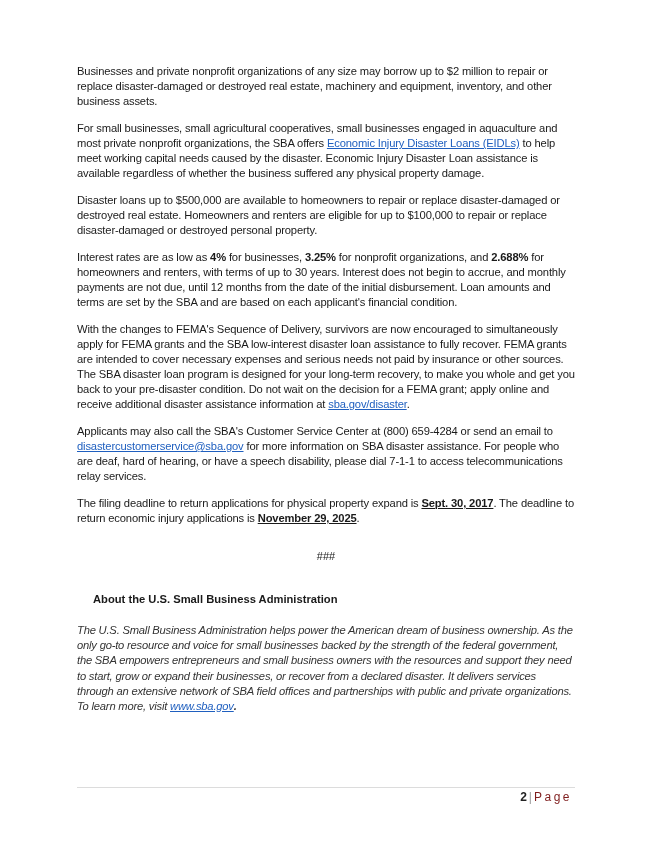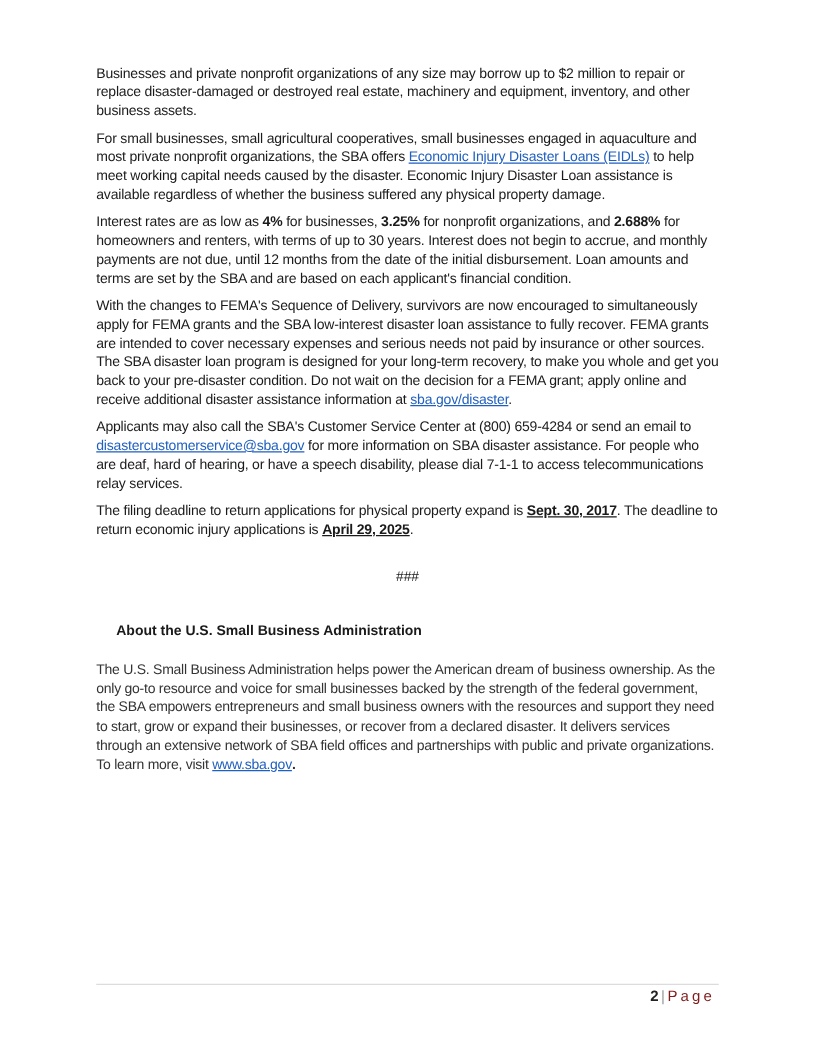--- a/index.html
+++ b/index.html
@@ -1,46 +1,47 @@
 <!DOCTYPE html>
 <html><head>
 <meta charset="utf-8">
 <style>
   html, body { margin: 0; padding: 0; background: #ffffff; }
   body { width: 650px; height: 841px; position: relative; overflow: hidden;
          font-family: "Liberation Sans", sans-serif; color: #1a1a1a; }
   .page { position: absolute; left: 77px; top: 52px; width: 498px; }
-  p { margin: 0 0 7px 0; font-size: 11.2px; line-height: 15px; letter-spacing: -0.15px; }
+  p { margin: 12px 0 7px 0; font-size: 11.2px; line-height: 15px; letter-spacing: -0.15px; }
   a { color: #1f5fbf; text-decoration: underline; }
   .deadline { font-weight: bold; text-decoration: underline; }
   .sep { text-align: center; font-size: 11px; margin-top: 24px; margin-bottom: 30px; }
   .about-title { font-weight: bold; font-size: 11.2px; line-height: 15px; margin: 16px; }
-  .about-body { color: #333; font-size: 11.2px; line-height: 15.2px; margin: 0; letter-spacing: -0.2px; }
+  .about-body { font-style: italic; color: #333; font-size: 11.2px; line-height: 15.2px; margin: 0; letter-spacing: -0.2px; }
   .footer-line { position: absolute; left: 77px; top: 787px; width: 498px; border-top: 1px solid #dcdcdc; }
   .footer { position: absolute; right: 78px; top: 790px; font-size: 12px; }
   .pgnum { font-weight: bold; color: #222; }
   .bar { color: #999; margin: 0 2px; }
   .pglabel { color: #7f1d1d; letter-spacing: 2.5px; }
 </style>
 </head>
 <body>
 
 <div class="page">
   <p>Businesses and private nonprofit organizations of any size may borrow up to $2 million to repair or replace disaster-damaged or destroyed real estate, machinery and equipment, inventory, and other business assets.</p>
 
   <p><span>For small businesses, small agricultural cooperatives, small businesses engaged in aquaculture and most private nonprofit organizations, the SBA offers </span><a href="#">Economic Injury Disaster Loans (EIDLs)</a><span> to help meet working capital needs caused by the disaster. Economic Injury Disaster Loan assistance is available regardless of whether the business suffered any physical property damage.</span></p>
 
+  <p>Disaster loans up to $500,000 are available to homeowners to repair or replace disaster-damaged or destroyed real estate. Homeowners and renters are eligible for up to $100,000 to repair or replace disaster-damaged or destroyed personal property.</p>
 
   <p><span>Interest rates are as low as </span><b>4%</b><span> for businesses, </span><b>3.25%</b><span> for nonprofit organizations, and </span><b>2.688%</b><span> for homeowners and renters, with terms of up to 30 years. Interest does not begin to accrue, and monthly payments are not due, until 12 months from the date of the initial disbursement. Loan amounts and terms are set by the SBA and are based on each applicant's financial condition.</span></p>
 
   <p><span>With the changes to FEMA's Sequence of Delivery, survivors are now encouraged to simultaneously apply for FEMA grants and the SBA low-interest disaster loan assistance to fully recover.  FEMA grants are intended to cover necessary expenses and serious needs not paid by insurance or other sources. The SBA disaster loan program is designed for your long-term recovery, to make you whole and get you back to your pre-disaster condition.  Do not wait on the decision for a FEMA grant; apply online and receive additional disaster assistance information at </span><a href="#">sba.gov/disaster</a><span>.</span></p>
 
   <p><span>Applicants may also call the SBA's Customer Service Center at (800) 659-4284 or send an email to </span><a href="#">disastercustomerservice@sba.gov</a><span> for more information on SBA disaster assistance. For people who are deaf, hard of hearing, or have a speech disability, please dial 7-1-1 to access telecommunications relay services.</span></p>
 
-  <p><span>The filing deadline to return applications for physical property expand is </span><span class="deadline">Sept. 30, 2017</span><span>. The deadline to return economic injury applications is </span><span class="deadline">April 29, 2025</span><span>.</span></p>
+  <p><span>The filing deadline to return applications for physical property expand is </span><span class="deadline">Sept. 30, 2017</span><span>. The deadline to return economic injury applications is </span><span class="deadline">November 29, 2025</span><span>.</span></p>
 
   <div class="sep">###</div>
 
   <div class="about-title">About the U.S. Small Business Administration</div>
   <p class="about-body"><span>The U.S. Small Business Administration helps power the American dream of business ownership. As the only go-to resource and voice for small businesses backed by the strength of the federal government, the SBA empowers entrepreneurs and small business owners with the resources and support they need to start, grow or expand their businesses, or recover from a declared disaster. It delivers services through an extensive network of SBA field offices and partnerships with public and private organizations. To learn more, visit </span><a href="#">www.sba.gov</a><b>.</b></p>
 </div>
 
 <div class="footer-line"></div>
 <div class="footer">
   <span class="pgnum">2</span><span class="bar">|</span><span class="pglabel">Page</span>

